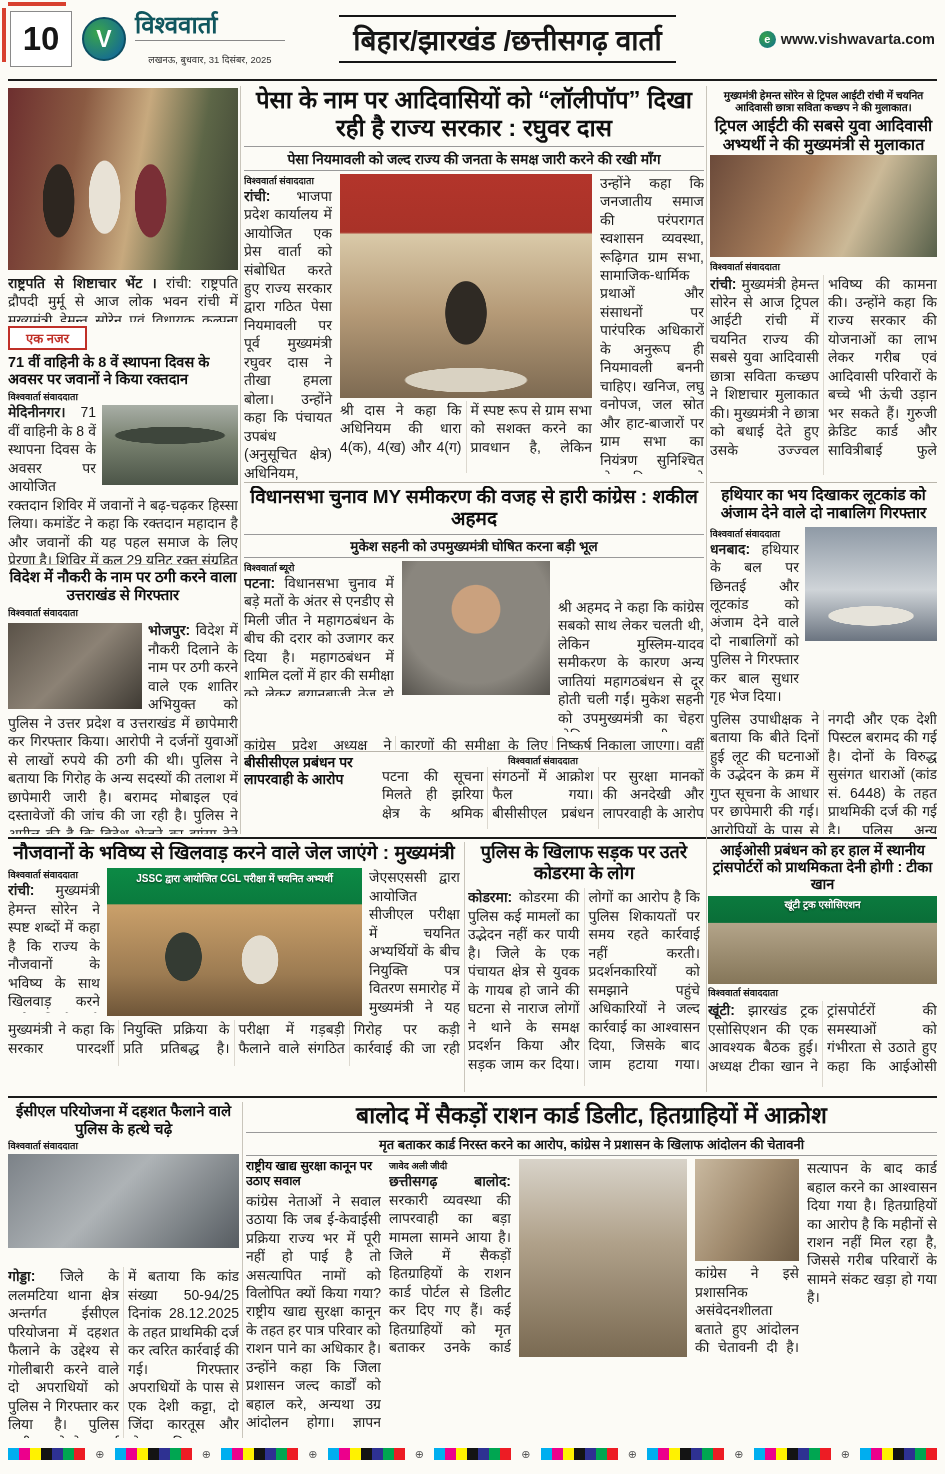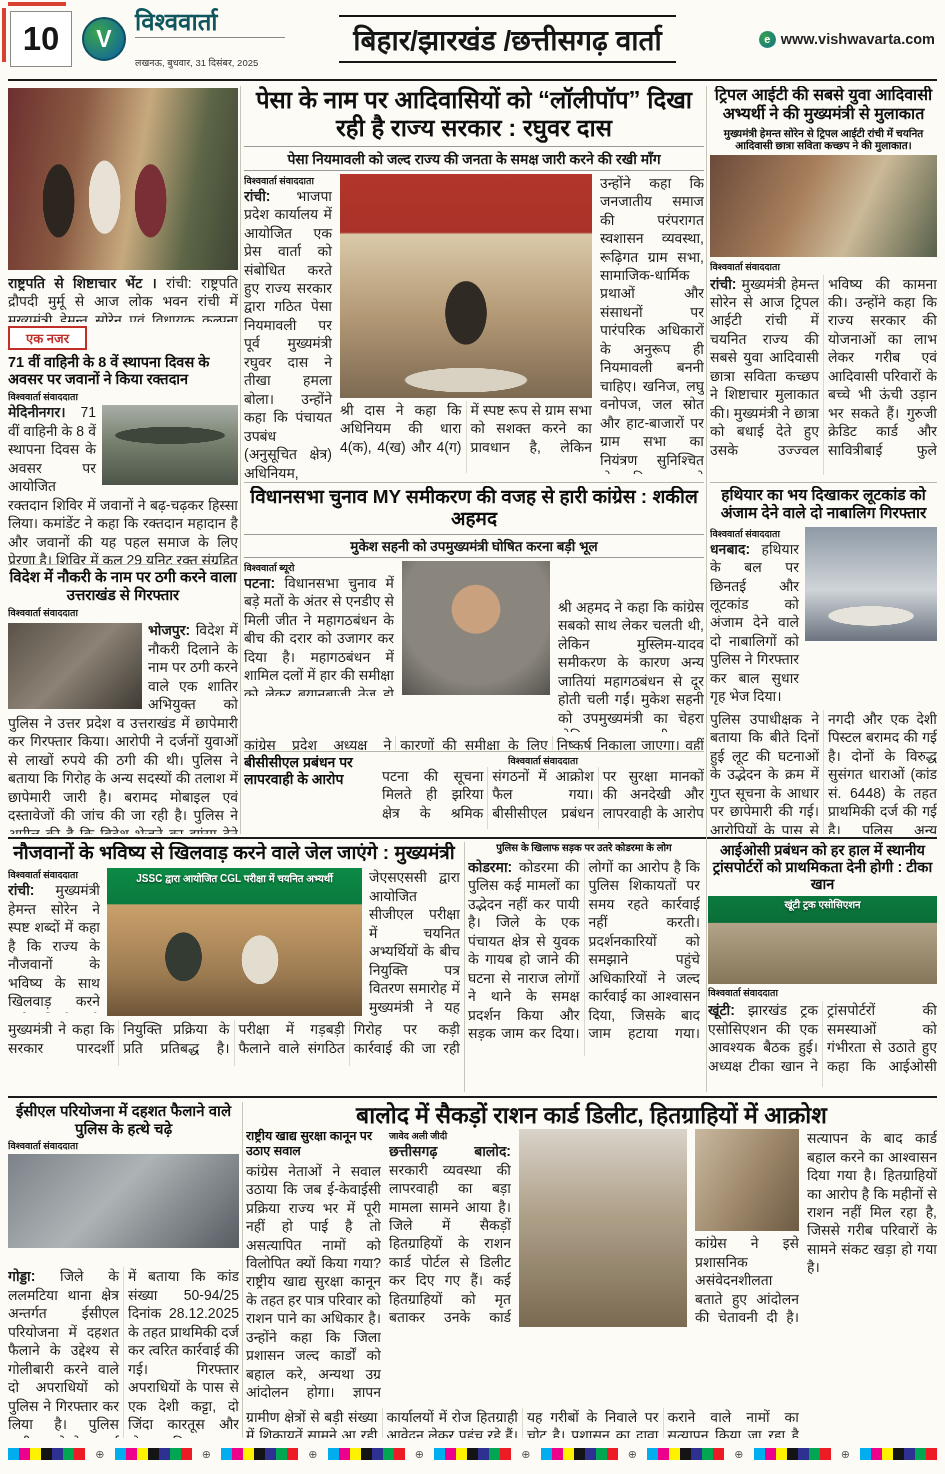--- a/index.html
+++ b/index.html
@@ -47,21 +47,21 @@
   .float-l { float:left; width:134px; height:86px; margin:2px 6px 3px 0; }
   .colrule { position:absolute; width:1px; background:#c9c5bb; }
   .hrule { position:absolute; height:2px; background:#1b1b1b; }
   .hairline { position:absolute; height:1px; background:#b9b5ab; }
   
   .masthead { position:absolute; top:6px; left:10px; right:10px; height:66px; display:flex; align-items:center; }
   .pagenum-box { width:62px; height:56px; border:1px solid #8a8a8a; display:flex; align-items:center; justify-content:center; font-size:33px; font-weight:bold; background:#fff; }
   .logo-circle { width:44px; height:44px; border-radius:50%; margin-left:10px; background:radial-gradient(circle at 35% 35%, #3aa54c, #176f8e 75%); color:#fff; display:flex; align-items:center; justify-content:center; font-size:23px; font-weight:bold; border:2px solid #0d4f63; }
   .brand-block { margin-left:9px; width:150px; }
   .paper-name { font-size:24px; font-weight:bold; color:#10565e; line-height:1.05; }
-  .edition-date { font-size:9.5px; color:#333; border-top:1px solid #888; margin-top:2px; padding-top:18px; }
+  .edition-date { font-size:9.5px; color:#333; border-top:1px solid #888; margin-top:2px; padding-top:12px;text-align:center; }
   .section-title-wrap { flex:1; display:flex; justify-content:center; }
   .section-title { font-size:28px; font-weight:bold; border-top:2px solid #151515; border-bottom:2px solid #151515; padding:3px 14px; white-space:nowrap; }
   .site-block { display:flex; align-items:center; gap:5px; width:205px; justify-content:flex-end; }
   .globe { width:17px; height:17px; border-radius:50%; background:radial-gradient(circle at 35% 35%, #37a24b, #0f6f8e); color:#fff; font-size:11px; font-weight:bold; display:flex; align-items:center; justify-content:center; }
   .site-url { font-size:14.5px; font-weight:bold; color:#222; }
   .corner-red-v { position:absolute; left:2px; top:8px; width:4px; height:54px; background:#d8402f; }
   .corner-red-h { position:absolute; left:8px; top:2px; width:58px; height:4px; background:#d8402f; }
   
   .eknazar-label { display:inline-block; border:2px solid #c03028; color:#c03028; font-weight:bold; font-size:13px; padding:1px 16px; background:#fff; }
   
@@ -164,22 +164,22 @@
 
   <div class="art" style="left:244px;top:754px;width:460px;height:80px;display:flex;gap:10px;">
     <div class="hl" style="width:128px;font-size:14px;text-align:left;">बीसीसीएल प्रबंधन पर लापरवाही के आरोप</div>
     <div style="flex:1;">
       <div class="byline" style="text-align:center;">विश्ववार्ता संवाददाता</div>
       <div class="bodytext c3" style="height:62px;overflow:hidden;">पटना की सूचना मिलते ही झरिया क्षेत्र के श्रमिक संगठनों में आक्रोश फैल गया। बीसीसीएल प्रबंधन पर सुरक्षा मानकों की अनदेखी और लापरवाही के आरोप लगाते हुए जांच की मांग की गई है। कहा गया कि समय रहते ध्यान दिया जाता तो हादसा टल सकता था। प्रबंधन ने जांच कमेटी गठित करने का आश्वासन दिया है। श्रमिक नेताओं ने मुआवजे की भी मांग रखी है।</div>
     </div>
   </div>
 
   <div class="art" style="left:710px;top:86px;width:227px;height:394px;">
+    <div class="hl" style="font-size:10.5px;margin:3px 0;">मुख्यमंत्री हेमन्त सोरेन से ट्रिपल आईटी रांची में चयनित आदिवासी छात्रा सविता कच्छप ने की मुलाकात।</div>
     <div class="hl" style="font-size:16px;">ट्रिपल आईटी की सबसे युवा आदिवासी अभ्यर्थी ने की मुख्यमंत्री से मुलाकात</div>
-    <div class="hl" style="font-size:10.5px;margin:3px 0;">मुख्यमंत्री हेमन्त सोरेन से ट्रिपल आईटी रांची में चयनित आदिवासी छात्रा सविता कच्छप ने की मुलाकात।</div>
     <div class="photo p-meeting" style="width:227px;height:102px;"></div>
     <div class="byline" style="margin:3px 0 2px;">विश्ववार्ता संवाददाता</div>
     <div class="bodytext c2" style="height:200px;overflow:hidden;">
       <span class="dl">रांची:</span>
       <span>मुख्यमंत्री हेमन्त सोरेन से आज ट्रिपल आईटी रांची में चयनित राज्य की सबसे युवा आदिवासी छात्रा सविता कच्छप ने शिष्टाचार मुलाकात की। मुख्यमंत्री ने छात्रा को बधाई देते हुए उसके उज्ज्वल भविष्य की कामना की। उन्होंने कहा कि राज्य सरकार की योजनाओं का लाभ लेकर गरीब एवं आदिवासी परिवारों के बच्चे भी ऊंची उड़ान भर सकते हैं। गुरुजी क्रेडिट कार्ड और सावित्रीबाई फुले किशोरी समृद्धि योजना जैसी योजनाओं से विद्यार्थियों को आगे बढ़ने का अवसर मिल रहा है। छात्रा के परिजनों ने मुख्यमंत्री के प्रति आभार व्यक्त किया। इस अवसर पर विभागीय अधिकारी भी उपस्थित थे।</span>
     </div>
   </div>
 
   <div class="art" style="left:710px;top:486px;width:227px;height:348px;">
     <div class="hl" style="font-size:15.5px;">हथियार का भय दिखाकर लूटकांड को अंजाम देने वाले दो नाबालिग गिरफ्तार</div>
@@ -212,21 +212,21 @@
         <div class="photo-banner">JSSC द्वारा आयोजित CGL परीक्षा में चयनित अभ्यर्थी</div>
       </div>
       <div style="flex:1;">
         <div class="bodytext" style="height:148px;overflow:hidden;">जेएसएससी द्वारा आयोजित सीजीएल परीक्षा में चयनित अभ्यर्थियों के बीच नियुक्ति पत्र वितरण समारोह में मुख्यमंत्री ने यह बात कही।</div>
       </div>
     </div>
     <div class="bodytext c4" style="margin-top:4px;height:46px;overflow:hidden;">मुख्यमंत्री ने कहा कि सरकार पारदर्शी नियुक्ति प्रक्रिया के प्रति प्रतिबद्ध है। परीक्षा में गड़बड़ी फैलाने वाले संगठित गिरोह पर कड़ी कार्रवाई की जा रही है। उन्होंने नवनियुक्त कर्मियों से कहा कि वे पूरी निष्ठा और ईमानदारी से राज्य की सेवा करें। युवाओं को रोजगार से जोड़ना सरकार की प्राथमिकता है। समारोह में हजारों अभ्यर्थियों को नियुक्ति पत्र सौंपे गए। मौके पर मंत्रीगण एवं वरीय अधिकारी उपस्थित थे।</div>
   </div>
 
   <div class="art" style="left:468px;top:842px;width:232px;height:250px;">
-    <div class="hl" style="font-size:10px;">पुलिस के खिलाफ सड़क पर उतरे कोडरमा के लोग</div>
+    <div class="hl" style="font-size:18px;font-family:Liberation Serif, serif;">पुलिस के खिलाफ सड़क पर उतरे कोडरमा के लोग</div>
     <div class="bodytext c2" style="margin-top:4px;height:198px;overflow:hidden;">
       <span class="dl">कोडरमा:</span>
       <span>कोडरमा की पुलिस कई मामलों का उद्भेदन नहीं कर पायी है। जिले के एक पंचायत क्षेत्र से युवक के गायब हो जाने की घटना से नाराज लोगों ने थाने के समक्ष प्रदर्शन किया और सड़क जाम कर दिया। लोगों का आरोप है कि पुलिस शिकायतों पर समय रहते कार्रवाई नहीं करती। प्रदर्शनकारियों को समझाने पहुंचे अधिकारियों ने जल्द कार्रवाई का आश्वासन दिया, जिसके बाद जाम हटाया गया। एसपी ने कहा कि लापरवाह पुलिसकर्मियों पर कार्रवाई होगी। इलाके में शांति व्यवस्था बनाए रखने की अपील की गई है।</span>
     </div>
   </div>
 
   <div class="art" style="left:708px;top:842px;width:229px;height:250px;">
     <div class="hl" style="font-size:14.5px;">आईओसी प्रबंधन को हर हाल में स्थानीय ट्रांसपोर्टरों को प्राथमिकता देनी होगी : टीका खान</div>
     <div class="photo p-ioc" style="width:229px;height:88px;margin-top:3px;">
       <div class="photo-banner">खूंटी ट्रक एसोसिएशन</div>
@@ -245,20 +245,21 @@
     <div class="byline" style="margin:2px 0;">विश्ववार्ता संवाददाता</div>
     <div class="photo p-ecl" style="width:231px;height:94px;"></div>
     <div class="bodytext c2" style="margin-top:19px;height:188px;overflow:hidden;">
       <span class="dl">गोड्डा:</span>
       <span>जिले के ललमटिया थाना क्षेत्र अन्तर्गत ईसीएल परियोजना में दहशत फैलाने के उद्देश्य से गोलीबारी करने वाले दो अपराधियों को पुलिस ने गिरफ्तार कर लिया है। पुलिस अधीक्षक ने प्रेस वार्ता में बताया कि कांड संख्या 50-94/25 दिनांक 28.12.2025 के तहत प्राथमिकी दर्ज कर त्वरित कार्रवाई की गई। गिरफ्तार अपराधियों के पास से एक देशी कट्टा, दो जिंदा कारतूस और मोटरसाइकिल बरामद की गई है। गिरोह के अन्य सदस्यों की गिरफ्तारी के लिए छापेमारी की जा रही है। परियोजना क्षेत्र में सुरक्षा बढ़ा दी गई है।</span>
     </div>
   </div>
 
   <div class="art" style="left:246px;top:1102px;width:691px;height:336px;">
     <div class="hl" style="font-size:23px;">बालोद में सैकड़ों राशन कार्ड डिलीट, हितग्राहियों में आक्रोश</div>
+    <div class="subhead" style="font-size:13px;">मृत बताकर कार्ड निरस्त करने का आरोप, कांग्रेस ने प्रशासन के खिलाफ आंदोलन की चेतावनी</div>
     <div style="display:grid;grid-template-columns:135px 122px 168px 104px 1fr;gap:8px;">
       <div>
         <div class="byline">जावेद अली जीदी</div>
         <div class="bodytext" style="height:186px;overflow:hidden;">
           <span class="dl">छत्तीसगढ़ बालोद:</span>
           <span>सरकारी व्यवस्था की लापरवाही का बड़ा मामला सामने आया है। जिले में सैकड़ों हितग्राहियों के राशन कार्ड पोर्टल से डिलीट कर दिए गए हैं। कई हितग्राहियों को मृत बताकर उनके कार्ड निरस्त कर दिए गए, जबकि वे जीवित हैं और कार्यालयों के चक्कर काट रहे हैं।</span>
         </div>
       </div>
       <div class="photo p-balod1" style="height:198px;"></div>
       <div>

